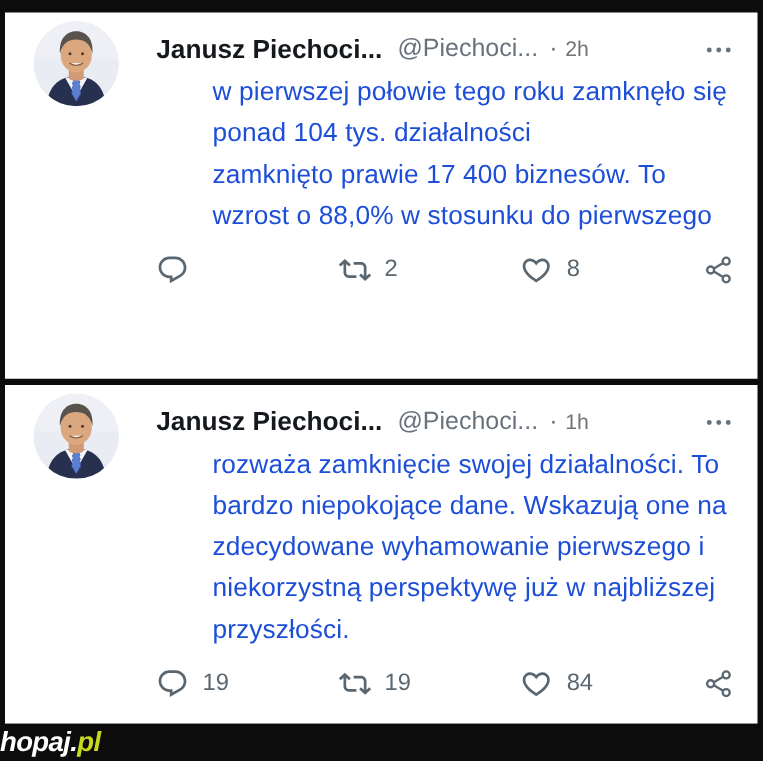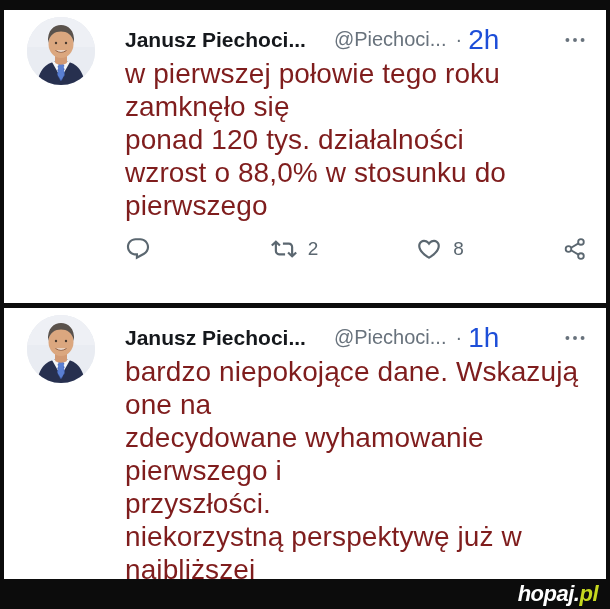--- a/index.html
+++ b/index.html
@@ -15,35 +15,35 @@
   .tweet-panel.second{top:308px;height:271px;}
   .tweet{display:flex;padding:7px 18px 0 23px;gap:30px;box-sizing:border-box;}
   .avatar{
     width:68px;height:68px;border-radius:50%;overflow:hidden;flex-shrink:0;
     background:#e7eaf0;
   }
   .avatar svg{display:block;}
   .content{flex:1;min-width:0;}
   .header{display:flex;align-items:center;margin-top:8px;line-height:25px;white-space:nowrap;}
   .name{font-weight:bold;color:#15181c;font-size:21px;}
-  .handle{color:#68727c;font-size:20px;margin-left:28px;}
+  .handle{color:#68727c;font-size:20px;margin-left:12px;}
   .sep{color:#68727c;font-size:20px;margin-left:9px;}
-  .time{color:#1d4ed8;font-size:28px;margin-left:6px;text-align:center;}
+  .time{color:#737373;font-size:17px;margin-left:6px;text-align:center;}
   .more{margin-left:auto;padding-top:2px;cursor:pointer;}
-  .body{margin-top:4px;font-size:28px;line-height:33px;color:#7f1d1d;letter-spacing:0.1px;}
+  .body{margin-top:4px;font-size:21px;line-height:33px;color:#1d4ed8;letter-spacing:0.1px;margin-left:45px;}
   .actions{
     display:flex;justify-content:space-between;align-items:center;
     margin-top:10px;height:34px;color:#5b6770;
   }
   .action-group{display:flex;align-items:center;gap:11px;cursor:pointer;}
   .count{font-size:19px;color:#5b6770;min-width:12px;}
   .icon-svg{display:block;}
   .bottom-bar{
     position:absolute;left:0;bottom:0;width:610px;height:30px;background:#0c0c0c;
-    display:flex;align-items:center;justify-content:flex-end;
+    display:flex;align-items:center;
     padding-right:12px;box-sizing:border-box;
   }
   .watermark{
     font-style:italic;font-weight:bold;font-size:22px;letter-spacing:-0.5px;
     color:#ffffff;line-height:1;
   }
   .watermark .accent{color:#c6d81f;}
 </style>
 </head>
 <body>
@@ -77,21 +77,22 @@
           <span class="more">
             <svg class="icon-svg" width="26" height="26" viewBox="0 0 24 24">
               <circle cx="5" cy="12" r="1.8" fill="#68727c"></circle>
                 <circle cx="12" cy="12" r="1.8" fill="#68727c"></circle>
                 <circle cx="19" cy="12" r="1.8" fill="#68727c"></circle>
             </svg>
           </span>
         </div>
         <div class="body">
           <div>w pierwszej połowie tego roku zamknęło się</div>
-          <div>ponad 120 tys. działalności</div>
+          <div>ponad 104 tys. działalności</div>
+          <div>zamknięto prawie 17 400 biznesów. To</div>
           <div>wzrost o 88,0% w stosunku do pierwszego</div>
         </div>
         <div class="actions">
           <div class="action-group">
             <svg class="icon-svg" width="26" height="26" viewBox="0 0 24 24">
               <path fill="#5b6770" d="M1.751 10c0-4.42 3.584-8 8.005-8h4.366c4.49 0 8.129 3.64 8.129 8.13 0 2.96-1.607 5.68-4.196 7.11l-8.054 4.46v-3.69h-.067c-4.49.1-8.183-3.51-8.183-8.01zm8.005-6c-3.317 0-6.005 2.69-6.005 6 0 3.37 2.77 6.08 6.138 6.01l.351-.01h1.761v2.3l5.087-2.81c1.951-1.08 3.163-3.13 3.163-5.36 0-3.39-2.744-6.13-6.129-6.13H9.756z"></path>
             </svg>
             <span class="count"></span>
           </div>
           <div class="action-group">
@@ -148,24 +149,25 @@
           <span class="time">1h</span>
           <span class="more">
             <svg class="icon-svg" width="26" height="26" viewBox="0 0 24 24">
               <circle cx="5" cy="12" r="1.8" fill="#68727c"></circle>
                 <circle cx="12" cy="12" r="1.8" fill="#68727c"></circle>
                 <circle cx="19" cy="12" r="1.8" fill="#68727c"></circle>
             </svg>
           </span>
         </div>
         <div class="body">
+          <div>rozważa zamknięcie swojej działalności. To</div>
           <div>bardzo niepokojące dane. Wskazują one na</div>
           <div>zdecydowane wyhamowanie pierwszego i</div>
+          <div>niekorzystną perspektywę już w najbliższej</div>
           <div>przyszłości.</div>
-          <div>niekorzystną perspektywę już w najbliższej</div>
         </div>
         <div class="actions">
           <div class="action-group">
             <svg class="icon-svg" width="26" height="26" viewBox="0 0 24 24">
               <path fill="#5b6770" d="M1.751 10c0-4.42 3.584-8 8.005-8h4.366c4.49 0 8.129 3.64 8.129 8.13 0 2.96-1.607 5.68-4.196 7.11l-8.054 4.46v-3.69h-.067c-4.49.1-8.183-3.51-8.183-8.01zm8.005-6c-3.317 0-6.005 2.69-6.005 6 0 3.37 2.77 6.08 6.138 6.01l.351-.01h1.761v2.3l5.087-2.81c1.951-1.08 3.163-3.13 3.163-5.36 0-3.39-2.744-6.13-6.129-6.13H9.756z"></path>
             </svg>
             <span class="count">19</span>
           </div>
           <div class="action-group">
             <svg class="icon-svg" width="26" height="26" viewBox="0 0 24 24">

